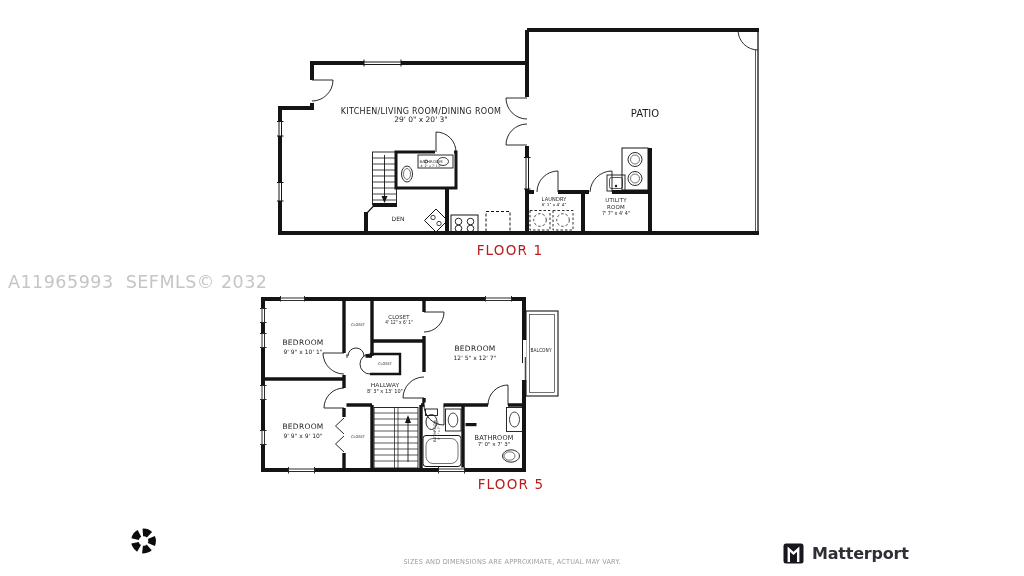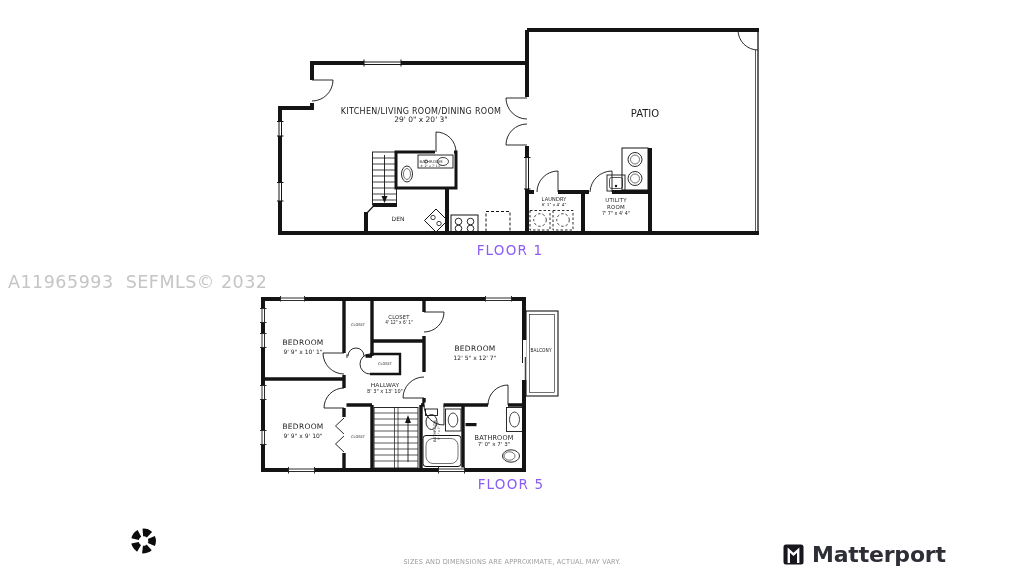--- a/index.html
+++ b/index.html
@@ -5,26 +5,26 @@
   html,body{margin:0;padding:0;}
   body{position:relative;width:1024px;height:576px;background:#ffffff;overflow:hidden;
        font-family:"DejaVu Sans","Liberation Sans",sans-serif;color:#1e1e1e;}
   .abs{position:absolute;}
   svg{display:block;}
   .lbl{position:absolute;transform:translate(-50%,-50%);text-align:center;white-space:nowrap;
        color:#1c1c1c;line-height:1.18;}
   .lbl.tiny{transform:translate(-50%,-50%) scale(.5);}
   .lbl.rot{transform:translate(-50%,-50%) rotate(-90deg) scale(.5);}
   .rn{letter-spacing:.3px;}
-  .title{position:absolute;transform:translate(-50%,-50%);font-size:13.5px;letter-spacing:1.2px;color:#8b5cf6;}
+  .title{position:absolute;transform:translate(-50%,-50%);font-size:13.5px;letter-spacing:1.2px;color:#b91c1c;}
   #watermark{position:absolute;left:8px;top:272px;font-size:17.5px;color:#c5c5c5;white-space:pre;letter-spacing:.5px;}
   #homes-logo{position:absolute;left:130px;top:527px;display:flex;align-items:center;gap:6px;}
   #homes-logo .txt{font-family:"DejaVu Serif","Liberation Serif",serif;font-size:20px;color:#0c0c0c;}
   #matterport-logo{position:absolute;left:782px;top:542px;display:flex;align-items:center;gap:7px;}
-  #matterport-logo .txt{font-size:22px;font-weight:bold;color:#2e2e36;letter-spacing:-.2px;}
+  #matterport-logo .txt{font-size:16px;font-weight:bold;color:#2e2e36;letter-spacing:-.2px;}
   #disclaimer{position:absolute;left:512px;top:558px;transform:translateX(-50%) scale(.5);transform-origin:center top;
        font-size:13px;color:#9b9b9b;white-space:nowrap;letter-spacing:.4px;}
   .wrapu{white-space:normal;width:66px;}
 </style>
 </head>
 <body>
 
 <div id="watermark">A11965993  SEFMLS© 2032</div>
 
 <div class="abs" style="left:260px;top:18px;width:510px;height:232px;">

